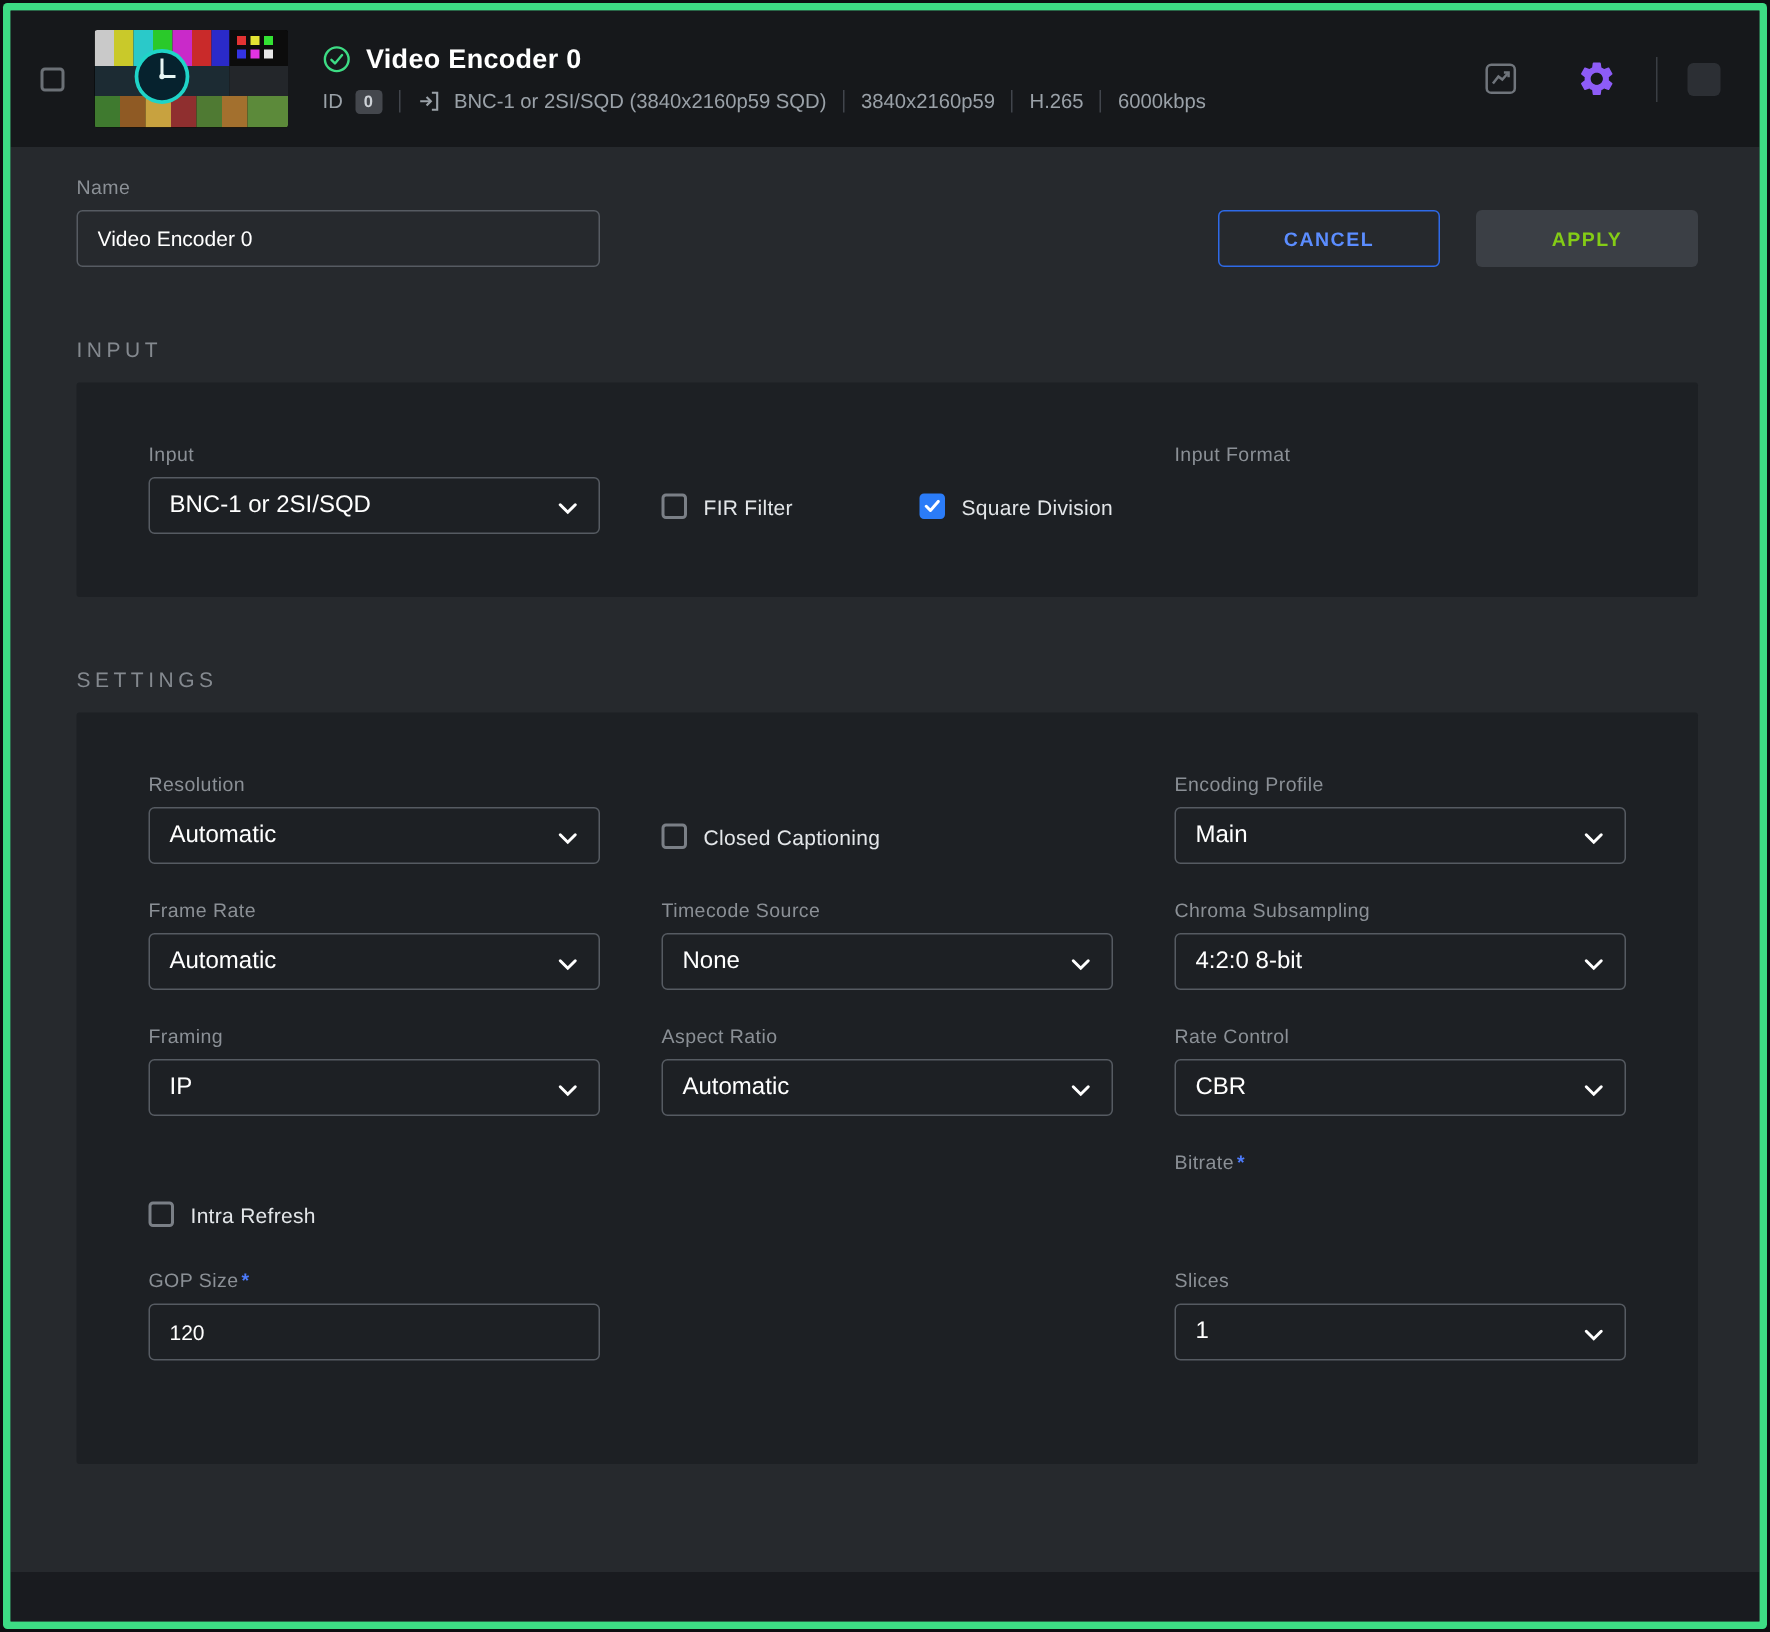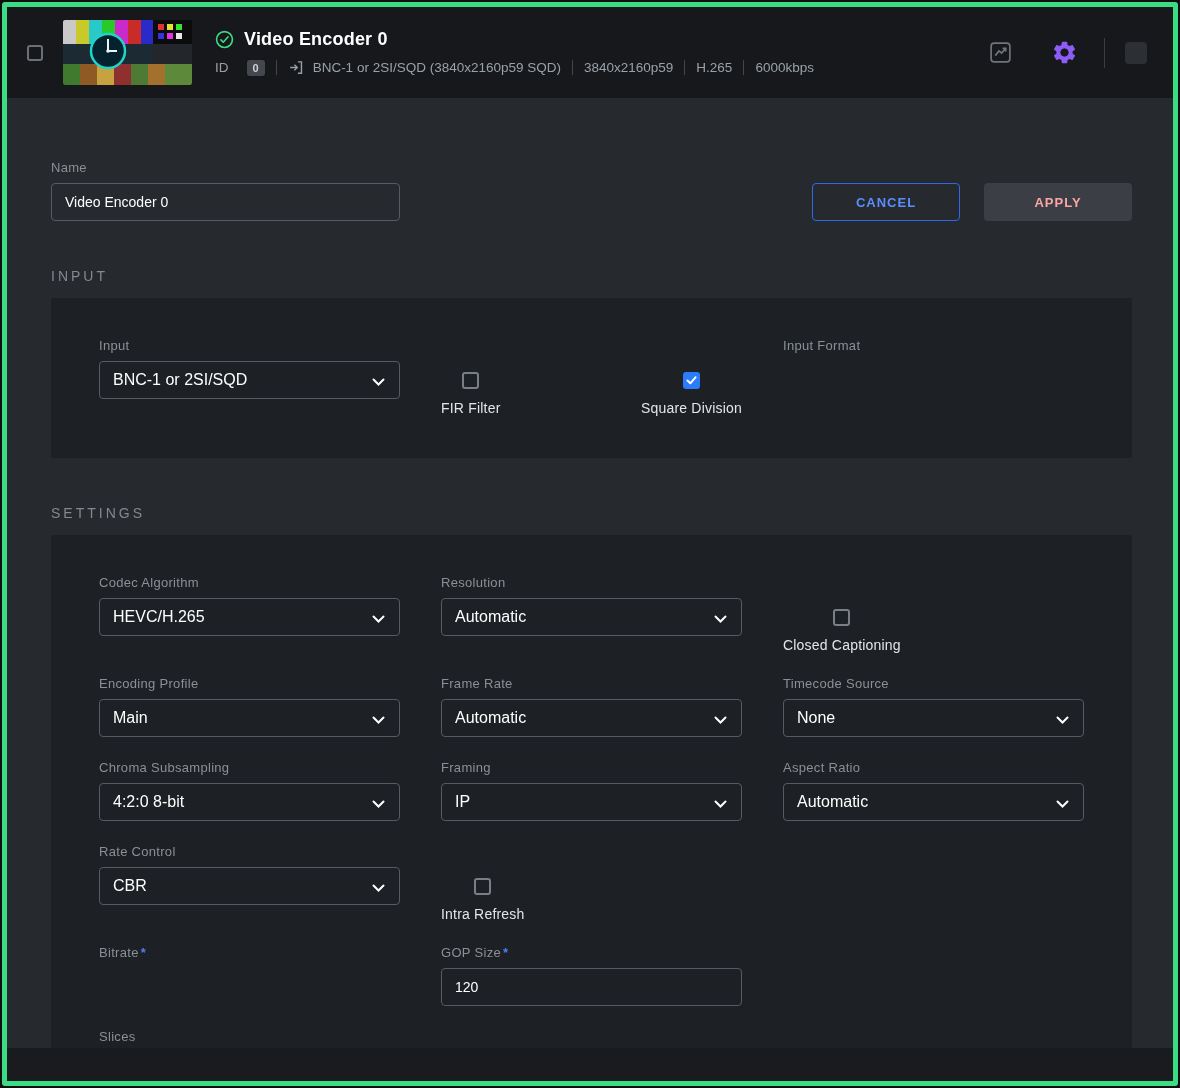--- a/index.html
+++ b/index.html
@@ -11,59 +11,59 @@
   .window { width: 100%; height: 100%; background: #26292d; display: flex; flex-direction: column; overflow: hidden; justify-content: flex-end; }
 
   
   .header { height: 91px; flex: 0 0 91px; background: #16181b; display: flex; align-items: center; padding: 0 26px 0 20px; }
   .hdr-checkbox { width: 16px; height: 16px; border: 2px solid #6b7076; border-radius: 3px; flex: 0 0 auto; }
   .thumb { width: 129px; height: 65px; margin-left: 20px; flex: 0 0 auto; border-radius: 2px; overflow: hidden; background: #000; }
   .title-block { margin-left: 23px; display: flex; flex-direction: column; gap: 9px; }
   .title-row { display: flex; align-items: center; gap: 10px; }
   .title { color: #ffffff; font-size: 18px; font-weight: 700; letter-spacing: 0.2px; }
   .meta-row { display: flex; align-items: center; color: #9aa1a8; font-size: 13.5px; }
-  .id-label { margin-right: 18px; }
+  .id-label { margin-right: 8px; }
   .id-badge { background: #44474d; color: #cdd1d6; font-size: 11px; font-weight: 700; padding: 2px 6px; border-radius: 3px; }
   .meta-sep { width: 1px; height: 15px; background: #41454c; margin: 0 11px; }
   .meta-item { white-space: nowrap; }
   .input-arrow { margin-right: 8px; display: inline-flex; }
   .hdr-right { margin-left: auto; display: flex; align-items: center; }
   .icon-btn { background: none; border: none; cursor: pointer; display: inline-flex; align-items: center; justify-content: center; padding: 4px; }
   .hdr-divider { width: 1px; height: 30px; background: #3a3e44; margin: 0 20px 0 22px; }
   .square-btn { width: 22px; height: 22px; background: #2c2f34; border: none; border-radius: 4px; cursor: pointer; }
   .gear-gap { margin-left: 30px; }
 
   
   .content { flex: 1 1 auto; background: #26292d; padding: 19px 41px 0 44px; overflow: hidden; }
 
   .label { color: #8b9096; font-size: 13px; letter-spacing: 0.3px; margin-bottom: 8px; }
   .req { color: #4d7cfe; margin-left: 2px; font-weight: 700; }
 
-  .name-row { display: flex; align-items: flex-end; margin-top: 43px; }
+  .name-row { display: flex; align-items: flex-end; }
   .name-field { width: 349px; }
   .text-input { width: 100%; height: 38px; background: transparent; border: 1px solid #565b62; border-radius: 4px;
                 color: #ffffff; font-size: 14px; font-family: "Liberation Sans", sans-serif; padding: 0 13px; outline: none; }
   .btns { margin-left: auto; display: flex; gap: 24px; }
   .btn { width: 148px; height: 38px; border-radius: 4px; font-size: 13px; font-weight: 700; letter-spacing: 1px;
          font-family: "Liberation Sans", sans-serif; cursor: pointer; }
   .btn-cancel { background: transparent; border: 1px solid #2e6ae8; color: #5b8dff; }
-  .btn-apply { background: #3b3f45; border: none; color: #fca5a5; }
+  .btn-apply { background: #3b3f45; border: none; color: #84cc16; }
 
   .section-heading { color: #84898f; font-size: 14px; letter-spacing: 3px; margin-top: 47px; }
   .panel { background: #1d2024; border-radius: 2px; margin-top: 14px; padding: 40px 48px 42px 48px; }
   .grid3 { display: grid; grid-template-columns: 1fr 1fr 1fr; column-gap: 41px; row-gap: 23px; }
 
   .select { position: relative; height: 38px; border: 1px solid #565b62; border-radius: 4px; display: flex; align-items: center;
             padding: 0 36px 0 13px; color: #ffffff; font-size: 16px; cursor: pointer; }
   .select .chevron { position: absolute; right: 14px; top: 16px; }
 
   .readonly-field { height: 38px; background: #34383d; border-radius: 4px; display: flex; align-items: center;
                     padding: 0 13px; color: #eef0f2; font-size: 14px; }
 
-  .check-group { display: inline-flex; align-items: center; gap: 11px; cursor: pointer; flex-direction: column; }
+  .check-group { display: inline-flex; align-items: center; gap: 11px; cursor: pointer; }
   .checkbox { width: 17px; height: 17px; border: 2px solid #7a7f86; border-radius: 3px; flex: 0 0 auto;
               display: inline-flex; align-items: center; justify-content: center; background: transparent; }
   .checkbox .tick { display: none; }
   .checkbox.checked { background: #2b7cf8; border-color: #2b7cf8; }
   .checkbox.checked .tick { display: block; }
   .check-label { color: #e3e6e9; font-size: 14px; letter-spacing: 0.2px; }
   .align-control { margin-top: 34px; }
   .input-checks { display: flex; justify-content: space-between; align-items: flex-start; }
 
   .settings-panel { padding-bottom: 46px; }
@@ -206,29 +206,20 @@
 
         <div class="field">
           <div class="label">Input Format</div>
         </div>
       </div>
 
       <div class="section-heading">SETTINGS</div>
       <div class="panel grid3 settings-panel">
 
         <div class="field">
-          <div class="label">Codec Algorithm</div>
-          <div class="select">
-            <span>HEVC/H.265</span>
-            <svg class="chevron" width="13" height="8" viewBox="0 0 13 8">
-                <path d="M1.5 1.5l5 5 5-5" fill="none" stroke="#ffffff" stroke-width="2" stroke-linecap="round"></path>
-              </svg>
-          </div>
-        </div>
-        <div class="field">
           <div class="label">Resolution</div>
           <div class="select">
             <span>Automatic</span>
             <svg class="chevron" width="13" height="8" viewBox="0 0 13 8">
                 <path d="M1.5 1.5l5 5 5-5" fill="none" stroke="#ffffff" stroke-width="2" stroke-linecap="round"></path>
               </svg>
           </div>
         </div>
         <div class="align-control">
           <div class="check-group">

